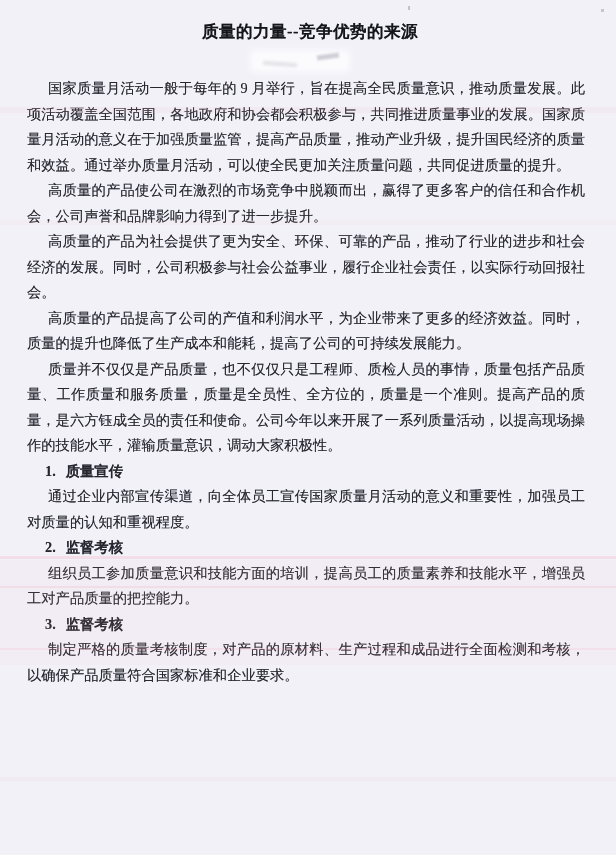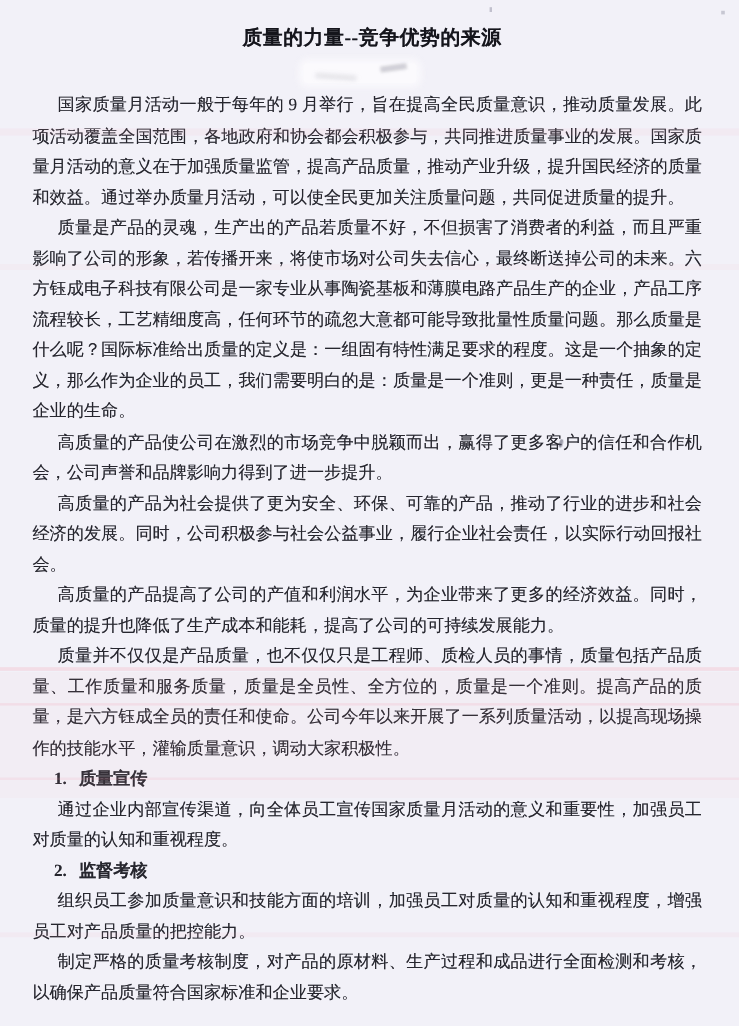--- a/index.html
+++ b/index.html
@@ -107,29 +107,29 @@
 
   <div class="byline">
     <span class="smudge">
       <span class="smudge-mark-a"></span>
       <span class="smudge-mark-b"></span>
     </span>
   </div>
 
   <div class="content" id="blocks">
       <p class="para">国家质量月活动一般于每年的 9 月举行，旨在提高全民质量意识，推动质量发展。此项活动覆盖全国范围，各地政府和协会都会积极参与，共同推进质量事业的发展。国家质量月活动的意义在于加强质量监管，提高产品质量，推动产业升级，提升国民经济的质量和效益。通过举办质量月活动，可以使全民更加关注质量问题，共同促进质量的提升。</p>
-      <p class="para">质量是产品的灵魂，生产出的产品若质量不好，不但损害了消费者的利益，而且严重影响了公司的形象，若传播开来，将使市场对公司失去信心，最终断送掉公司的未来。六方钰成电子科技有限公司是一家专业从事陶瓷基板和薄膜电路产品生产的企业，产品工序流程较长，工艺精细度高，任何环节的疏忽大意都可能导致批量性质量问题。那么质量是什么呢？国际标准给出质量的定义是：一组固有特性满足要求的程度。这是一个抽象的定义，那么作为企业的员工，我们需要明白的是：质量是一个准则，更是一种责任，质量是企业的生命。</p>
       <p class="para">高质量的产品使公司在激烈的市场竞争中脱颖而出，赢得了更多客户的信任和合作机会，公司声誉和品牌影响力得到了进一步提升。</p>
       <p class="para">高质量的产品为社会提供了更为安全、环保、可靠的产品，推动了行业的进步和社会经济的发展。同时，公司积极参与社会公益事业，履行企业社会责任，以实际行动回报社会。</p>
       <p class="para">高质量的产品提高了公司的产值和利润水平，为企业带来了更多的经济效益。同时，质量的提升也降低了生产成本和能耗，提高了公司的可持续发展能力。</p>
       <p class="para">质量并不仅仅是产品质量，也不仅仅只是工程师、质检人员的事情，质量包括产品质量、工作质量和服务质量，质量是全员性、全方位的，质量是一个准则。提高产品的质量，是六方钰成全员的责任和使命。公司今年以来开展了一系列质量活动，以提高现场操作的技能水平，灌输质量意识，调动大家积极性。</p>
       <div class="list-item"><span class="num">1.</span><span class="label">质量宣传</span></div>
       <p class="para">通过企业内部宣传渠道，向全体员工宣传国家质量月活动的意义和重要性，加强员工对质量的认知和重视程度。</p>
       <div class="list-item"><span class="num">2.</span><span class="label">监督考核</span></div>
-      <p class="para">组织员工参加质量意识和技能方面的培训，加强员工对质量的认知和重视程度，增强员工对产品质量的把控能力。</p>
+      <p class="para">组织员工参加质量意识和技能方面的培训，提高员工的质量素养和技能水平，增强员工对产品质量的把控能力。</p>
+      <div class="list-item"><span class="num">3.</span><span class="label">监督考核</span></div>
       <p class="para">制定严格的质量考核制度，对产品的原材料、生产过程和成品进行全面检测和考核，以确保产品质量符合国家标准和企业要求。</p>
     </div>
 
   <div class="artifact artifact-comma"></div>
   <div class="artifact artifact-speck-1"></div>
   <div class="artifact artifact-speck-2"></div>
 
 </div>
 
 </body></html>

